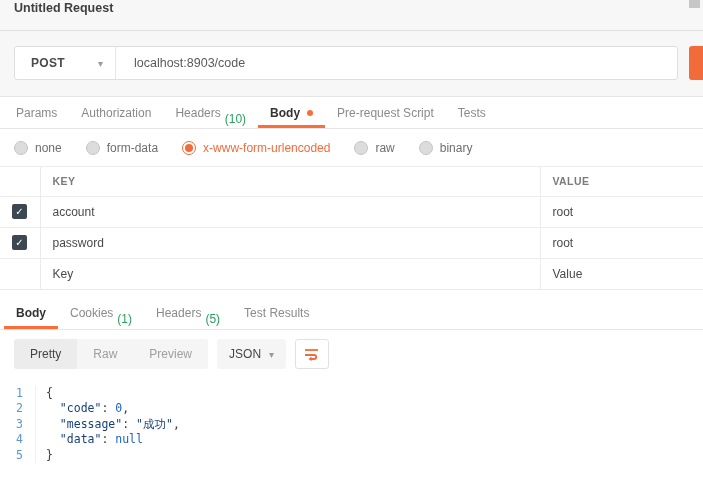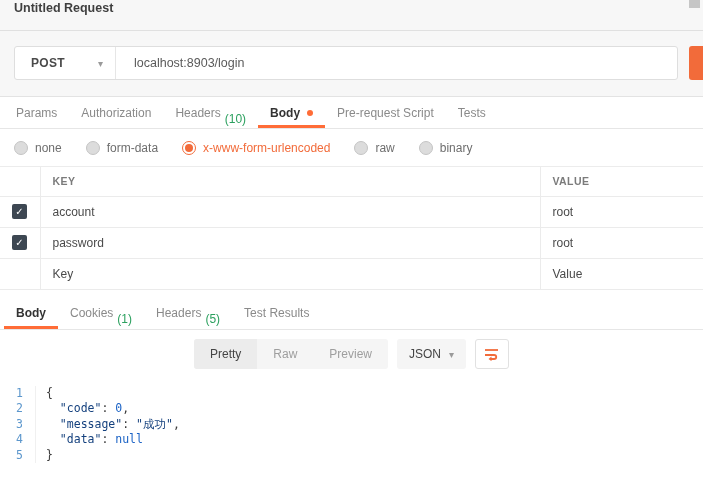--- a/index.html
+++ b/index.html
@@ -50,21 +50,21 @@
   table.kv td:last-child, table.kv th:last-child { border-right:none; }
   table.kv th { height:29px; font-size:10.5px; color:#7b7b7b; letter-spacing:.4px; font-weight:bold; }
   table.kv td { font-size:12px; color:#4a4a4a; }
   td.check-cell { text-align:center; padding:0; }
   .checkbox { display:inline-block; width:15px; height:15px; background:#3d4752; border-radius:2px;
     color:#fff; font-size:10px; line-height:15px; text-align:center; cursor:pointer; }
   .ph { color:#b9b9b9; }
 
   
   .resp-tabs { margin-top:8px; }
-  .controls { display:flex; align-items:center; gap:9px; padding:9px 14px 8px 14px; height:48px; background:#fff;justify-content:center; }
+  .controls { display:flex; align-items:center; gap:9px; padding:9px 14px 8px 14px; height:48px; background:#fff; }
   .btn-group { display:flex; background:#f5f5f5; border-radius:3px; overflow:hidden; }
   .vbtn { padding:8px 16px; font-size:12px; color:#9e9e9e; cursor:pointer; }
   .vbtn.active { color:#444; background:#ececec; }
   .lang-select { display:flex; align-items:center; gap:8px; background:#f5f5f5; border-radius:3px;
     padding:8px 12px; font-size:12px; color:#444; cursor:pointer; }
   .icon-btn { display:flex; align-items:center; justify-content:center; width:34px; height:30px;
     border:1px solid #e1e1e1; border-radius:3px; background:#fff; cursor:pointer; }
 
   
   .code-area { padding-top:8px; font-family:"DejaVu Sans Mono", monospace; font-size:11.5px; line-height:15.5px; }
@@ -82,21 +82,21 @@
 <div class="app">
 
   <div class="header">
     <div class="titlebar">Untitled Request</div>
     <div class="request-row">
       <div class="request-field">
         <div class="method-select">
           <span class="method-label">POST</span>
           <span class="chev">▾</span>
         </div>
-        <div class="url-field">localhost:8903/login</div>
+        <div class="url-field">localhost:8903/code</div>
       </div>
       <div class="send-sliver"></div>
     </div>
   </div>
   <div class="scroll-thumb"></div>
 
   <div class="tabs">
     <div class="tab">
       <span>Params</span>
     </div>

